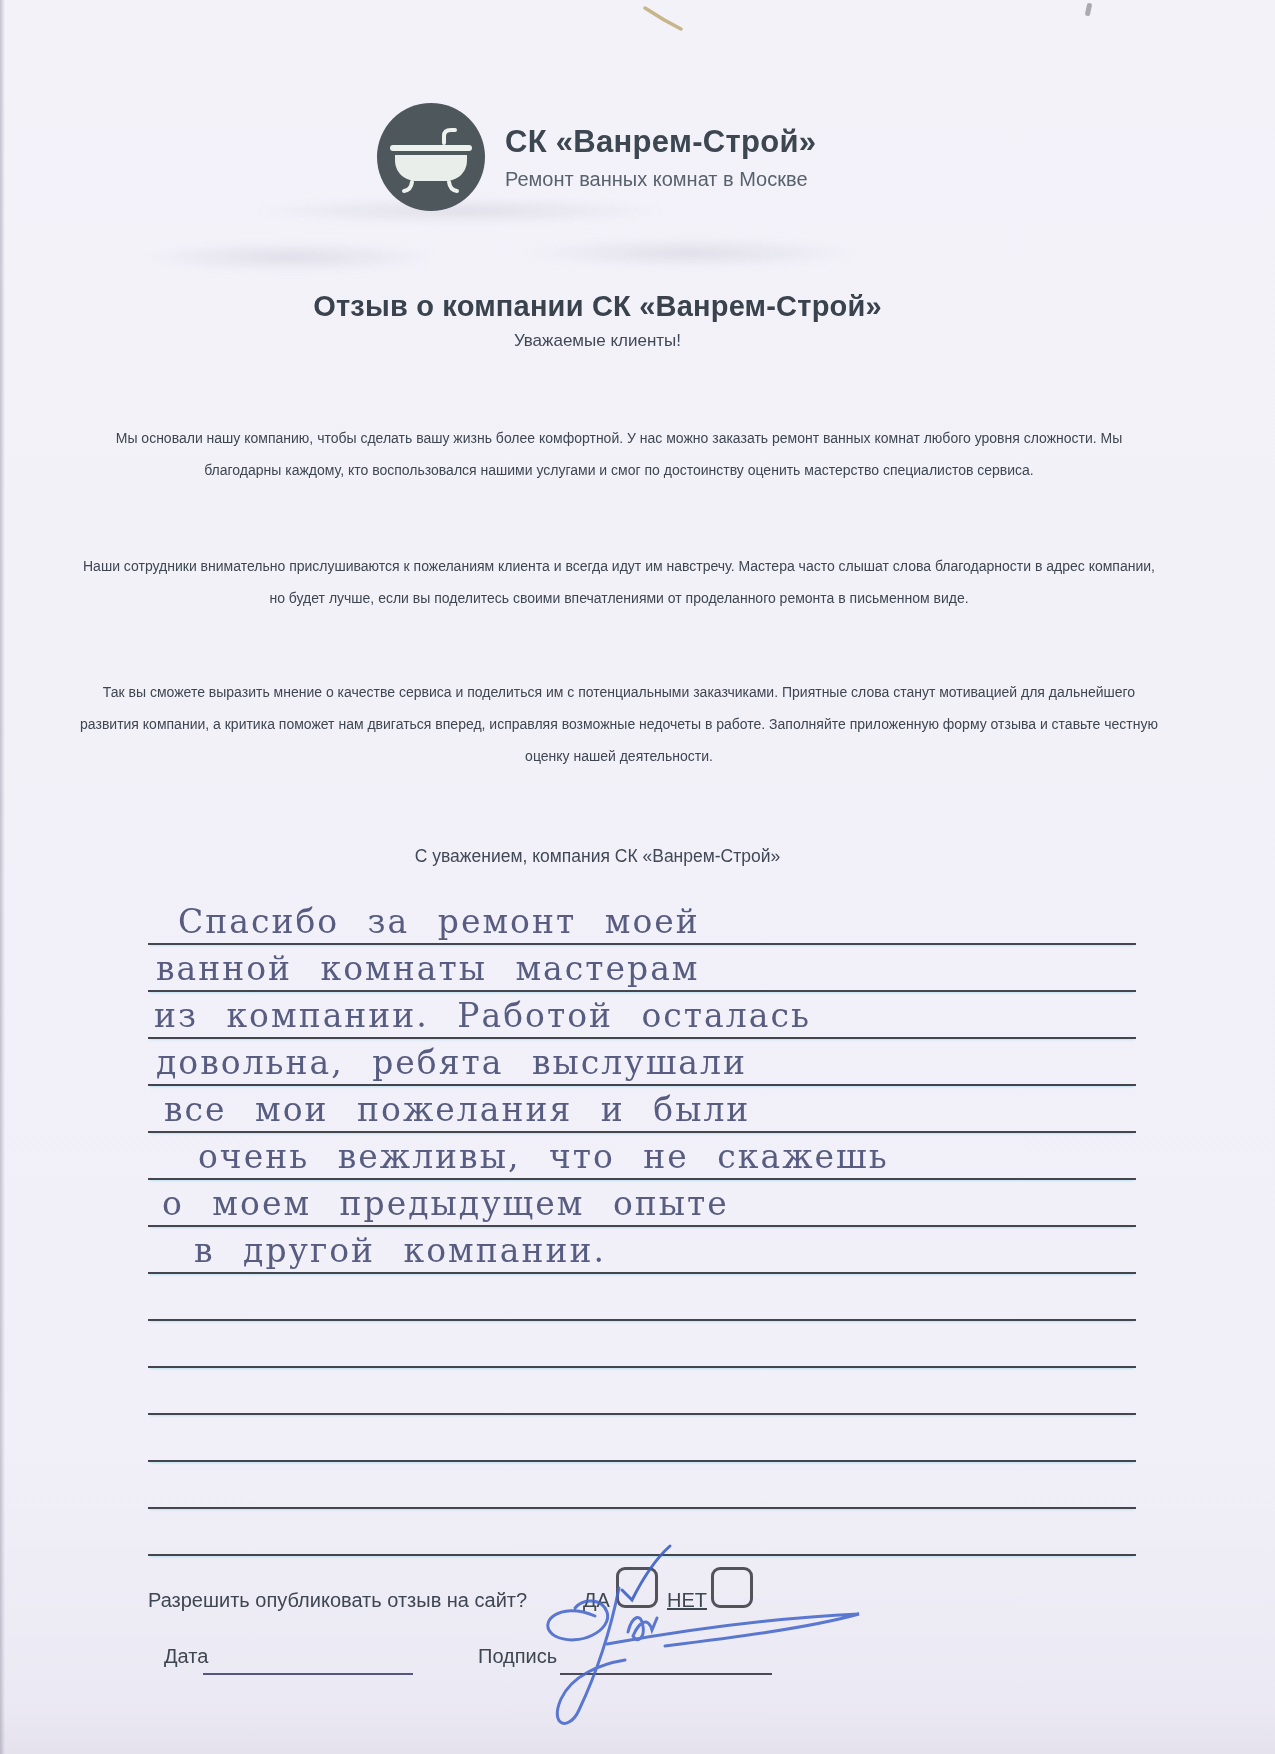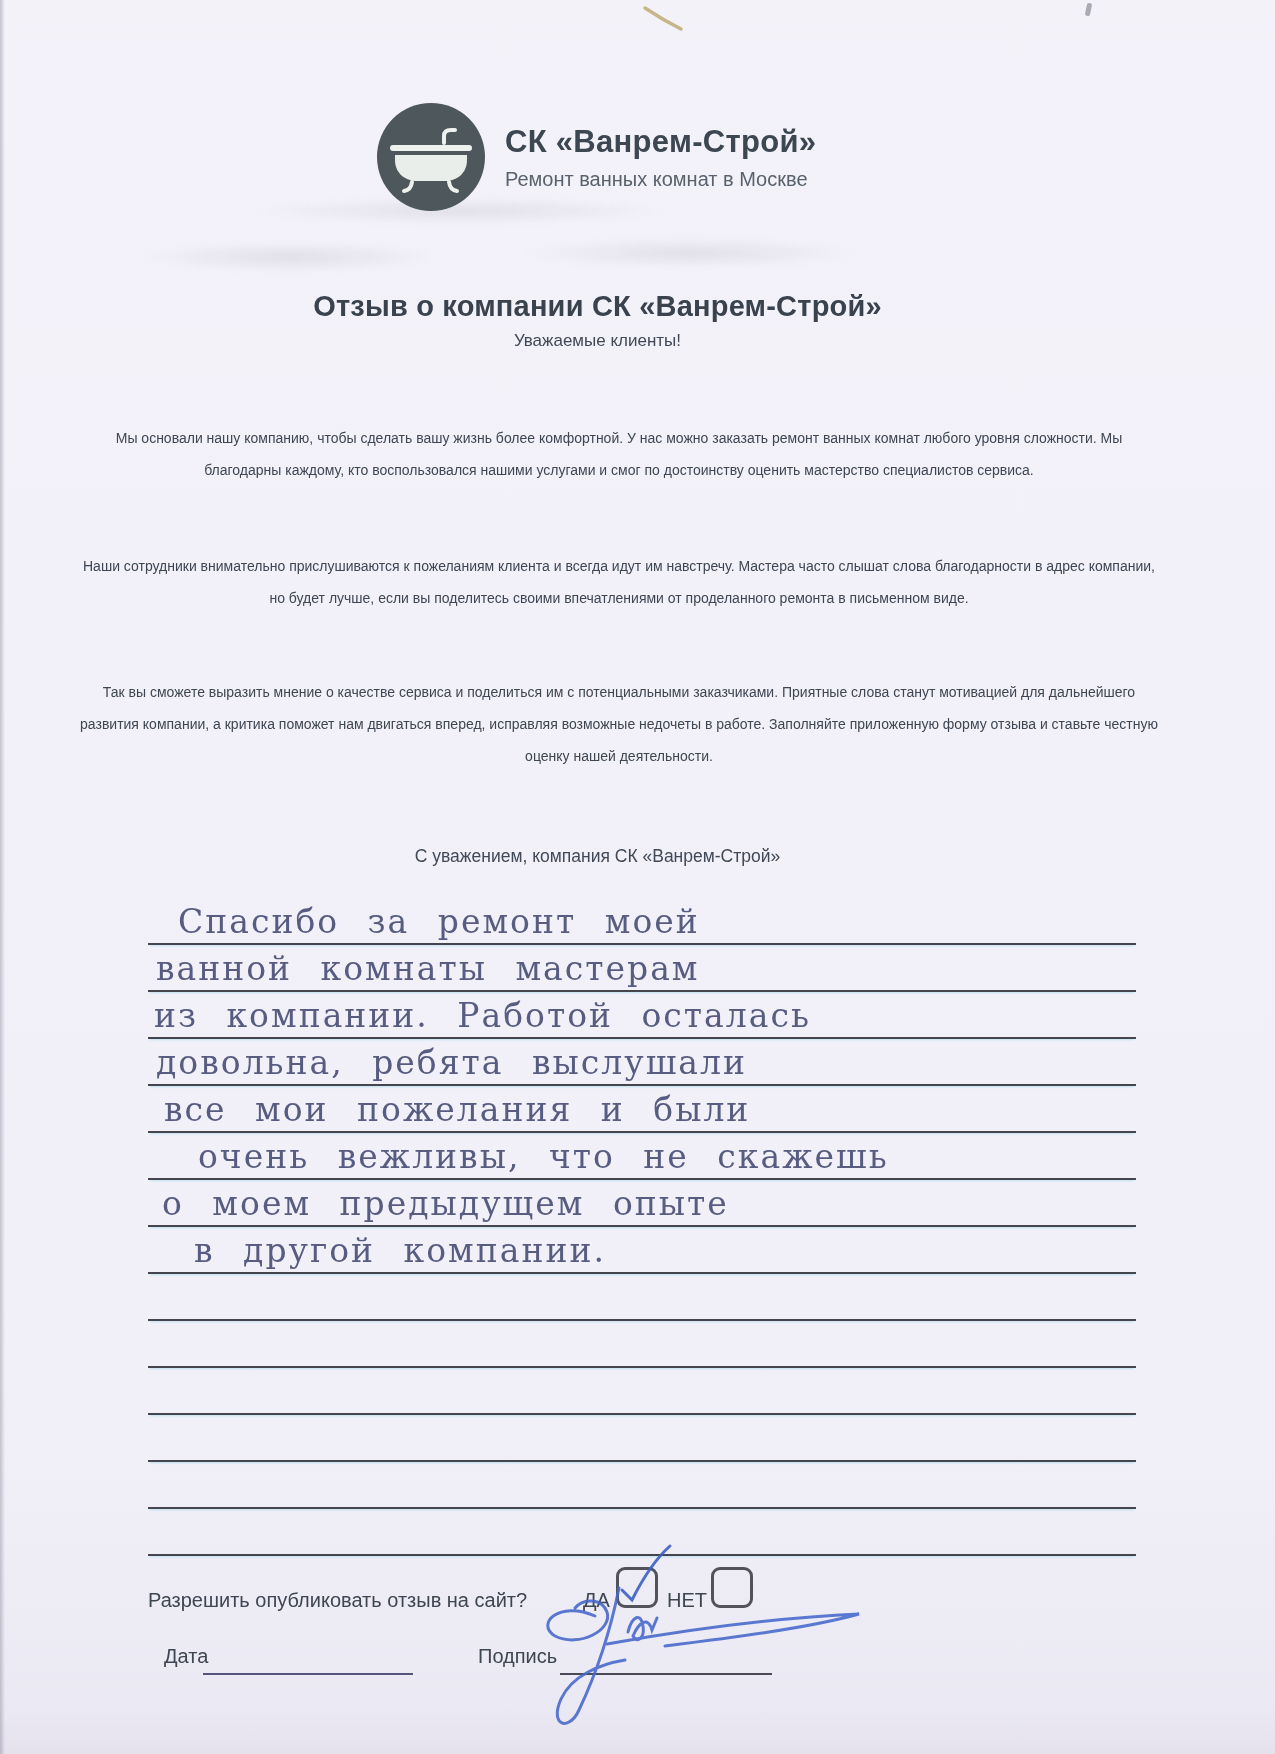--- a/index.html
+++ b/index.html
@@ -43,21 +43,21 @@
   .rule:nth-child(3) .hw{left:6px;}
   .rule:nth-child(5) .hw{left:16px;}
   .rule:nth-child(6) .hw{left:2px;margin-left:48px;}
   .rule:nth-child(7) .hw{left:14px;}
   .rule:nth-child(8) .hw{left:46px;}
 
   
   .q-label{position:absolute;left:148px;top:1589px;font-size:20px;color:#3e4651;}
   .yn-label{position:absolute;top:1589px;font-size:20px;color:#3e4651;}
   .yes-label{left:583px;}
-  .no-label{left:667px;}
+  .no-label{left:667px;text-decoration:underline;}
   .cbox{position:absolute;top:1567px;width:36px;height:35px;border:3px solid #52525a;border-radius:9px;background:transparent;}
   .yes-box{left:616px;}
   .no-box{left:711px;}
   .check-svg{position:absolute;left:608px;top:1540px;}
 
   .date-label{position:absolute;left:164px;top:1645px;font-size:20px;color:#3e4651;}
   .date-line{position:absolute;left:203px;top:1673px;width:210px;border-top:2px solid #55557e;}
   .sig-label{position:absolute;left:478px;top:1645px;font-size:20px;color:#3e4651;}
   .sig-line{position:absolute;left:560px;top:1673px;width:212px;border-top:2px solid #4a4a55;}
   .signature-svg{position:absolute;left:525px;top:1572px;}

